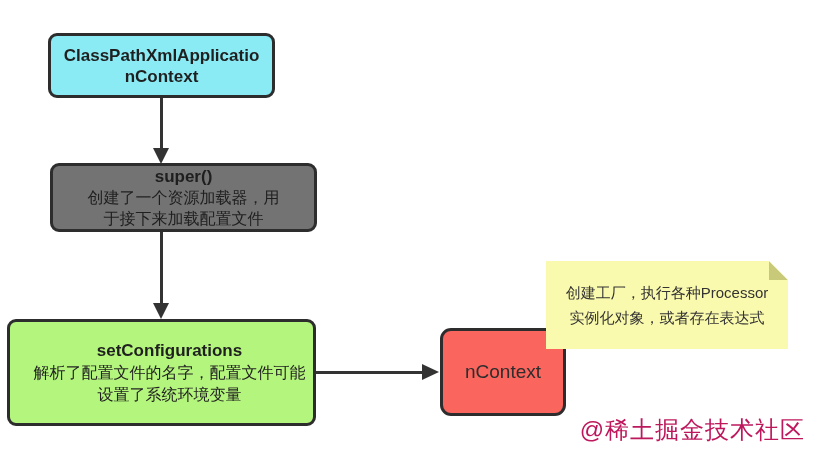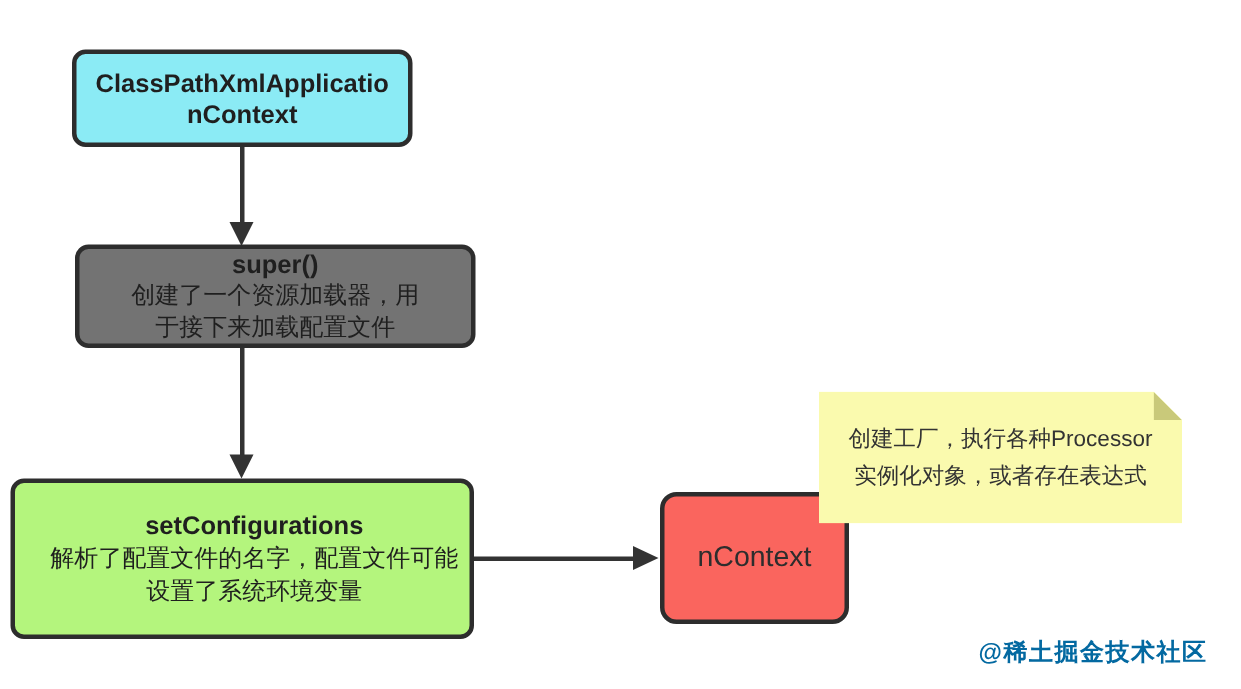--- a/index.html
+++ b/index.html
@@ -96,24 +96,23 @@
     top: 0; right: 0;
     width: 19px; height: 19px;
     background: #c9c97a;
     clip-path: polygon(0 0, 100% 100%, 0 100%);
   }
 
   .watermark {
     position: absolute;
     right: 22px;
     bottom: 13px;
-    color: #0369a1;
-    font-size: 16px;
+    color: #be185d;
+    font-size: 24px;
     letter-spacing: 1px;
-    font-weight: bold;
   }
 </style>
 </head>
 <body>
 
 <div class="canvas">
 
   <div class="node node-class">
     <div class="node-line">ClassPathXmlApplicatio</div>
     <div class="node-line">nContext</div>

